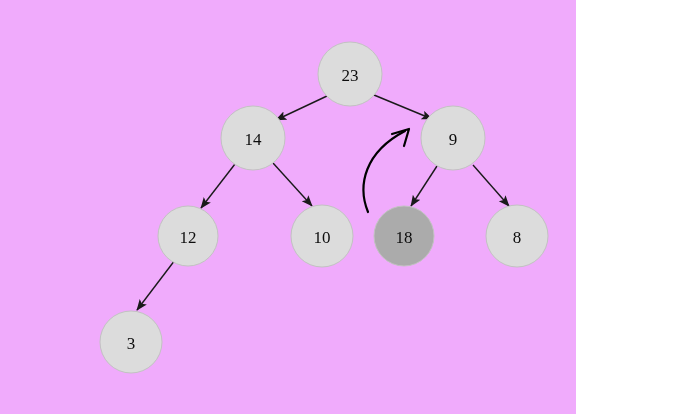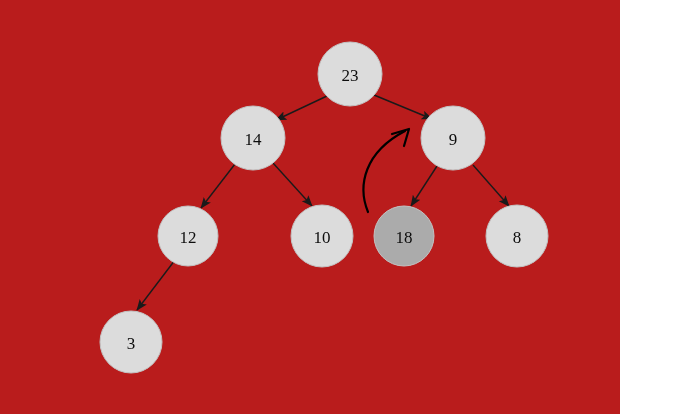--- a/index.html
+++ b/index.html
@@ -3,23 +3,23 @@
 <meta charset="utf-8">
 <title>Binary Tree Diagram</title>
 <style>
   html, body {
     margin: 0;
     padding: 0;
     background: #ffffff;
   }
   #canvas {
     position: relative;
-    width: 620px;
+    width: 576px;
     height: 414px;
-    background: #b91c1c;
+    background: #f0abfc;
     overflow: hidden;
     font-family: "Liberation Serif", "DejaVu Serif", serif;
     text-decoration: underline;
   }
   #tree-svg {
     position: absolute;
     left: 0;
     top: 0;
     width: 700px;
     height: 414px;

